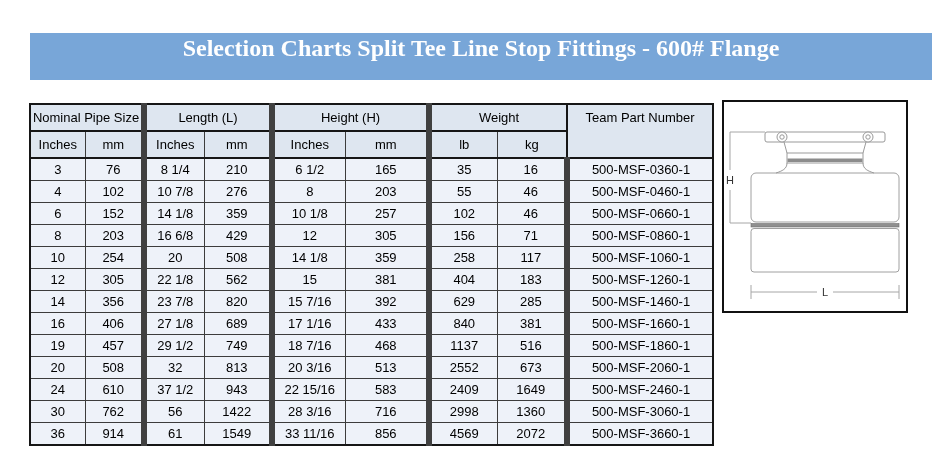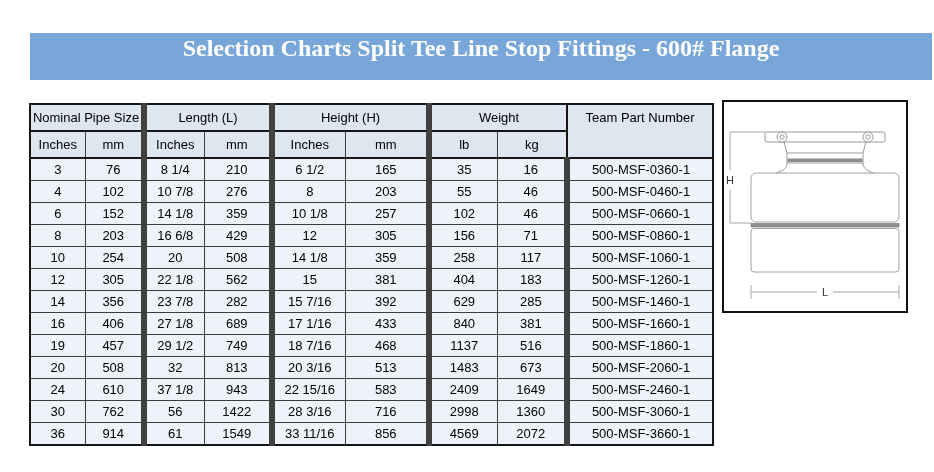--- a/index.html
+++ b/index.html
@@ -137,21 +137,21 @@
           <td class="gs">15</td>
           <td>381</td>
           <td class="gs">404</td>
           <td>183</td>
           <td class="gs">500-MSF-1260-1</td>
         </tr>
         <tr>
           <td>14</td>
           <td>356</td>
           <td class="gs">23 7/8</td>
-          <td>282</td>
+          <td>820</td>
           <td class="gs">15 7/16</td>
           <td>392</td>
           <td class="gs">629</td>
           <td>285</td>
           <td class="gs">500-MSF-1460-1</td>
         </tr>
         <tr>
           <td>16</td>
           <td>406</td>
           <td class="gs">27 1/8</td>
@@ -173,28 +173,28 @@
           <td>516</td>
           <td class="gs">500-MSF-1860-1</td>
         </tr>
         <tr>
           <td>20</td>
           <td>508</td>
           <td class="gs">32</td>
           <td>813</td>
           <td class="gs">20 3/16</td>
           <td>513</td>
-          <td class="gs">1483</td>
+          <td class="gs">2552</td>
           <td>673</td>
           <td class="gs">500-MSF-2060-1</td>
         </tr>
         <tr>
           <td>24</td>
           <td>610</td>
-          <td class="gs">37 1/8</td>
+          <td class="gs">37 1/2</td>
           <td>943</td>
           <td class="gs">22 15/16</td>
           <td>583</td>
           <td class="gs">2409</td>
           <td>1649</td>
           <td class="gs">500-MSF-2460-1</td>
         </tr>
         <tr>
           <td>30</td>
           <td>762</td>

